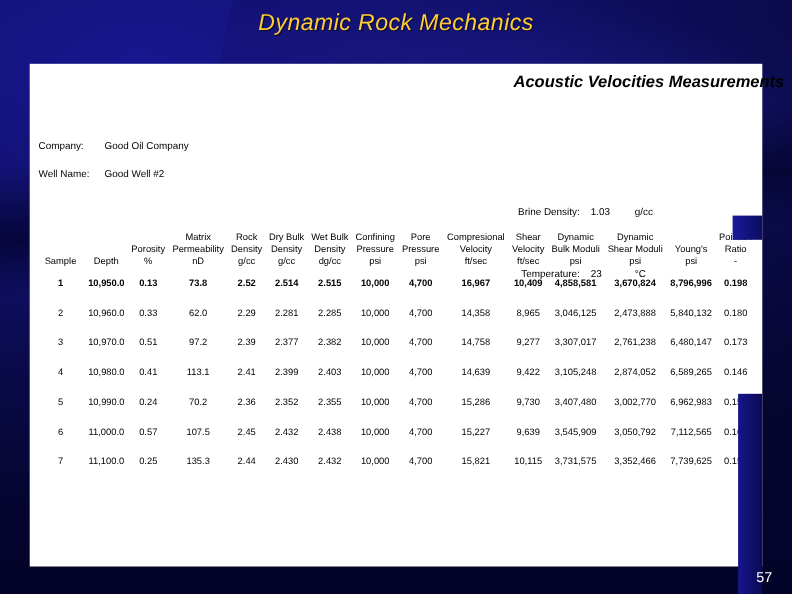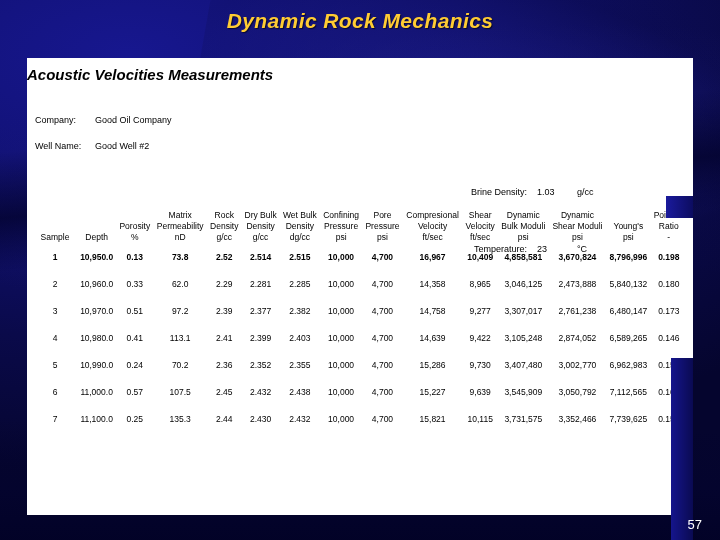--- a/index.html
+++ b/index.html
@@ -66,21 +66,21 @@
   }
 
   .slide-title {
     position: absolute;
     left: 0;
     top: 9px;
     width: 720px;
     text-align: center;
     color: #ffcc33;
     font-size: 21px;
-    font-weight: bold;
+    font-weight: normal;
     font-style: italic;
     letter-spacing: 0.4px;
     text-shadow: 1px 1px 1px rgba(0,0,0,0.6);
     font-family: "Liberation Sans", sans-serif;
   }
 
   
   .panel {
     position: absolute;
     left: 27px;
@@ -107,41 +107,41 @@
     width: 22px;
     height: 205px;
     background: linear-gradient(90deg, #15158c 0%, #0a0a52 100%);
   }
 
   .panel-title {
     position: absolute;
     left: 0;
     top: 8px;
     width: 686px;
-    text-align: left;
+    text-align: right;
     font-size: 15px;
     font-weight: bold;
     font-style: italic;
     color: #000;
     font-family: "Liberation Sans", sans-serif;
   }
 
   
   .meta {
     position: absolute;
     left: 0;
     top: 56px;
     width: 666px;
     font-size: 9px;
     font-family: "Liberation Sans", sans-serif;
   }
   .meta-left {
     position: absolute;
     left: 8px;
-    top: 0;
+    top: 12px;
     width: 330px;
   }
   .meta-row {
     display: flex;
     line-height: 13px;
     height: 13px;
   }
   .meta-row.spacer { height: 13px; }
   .meta-label {
     width: 60px;

